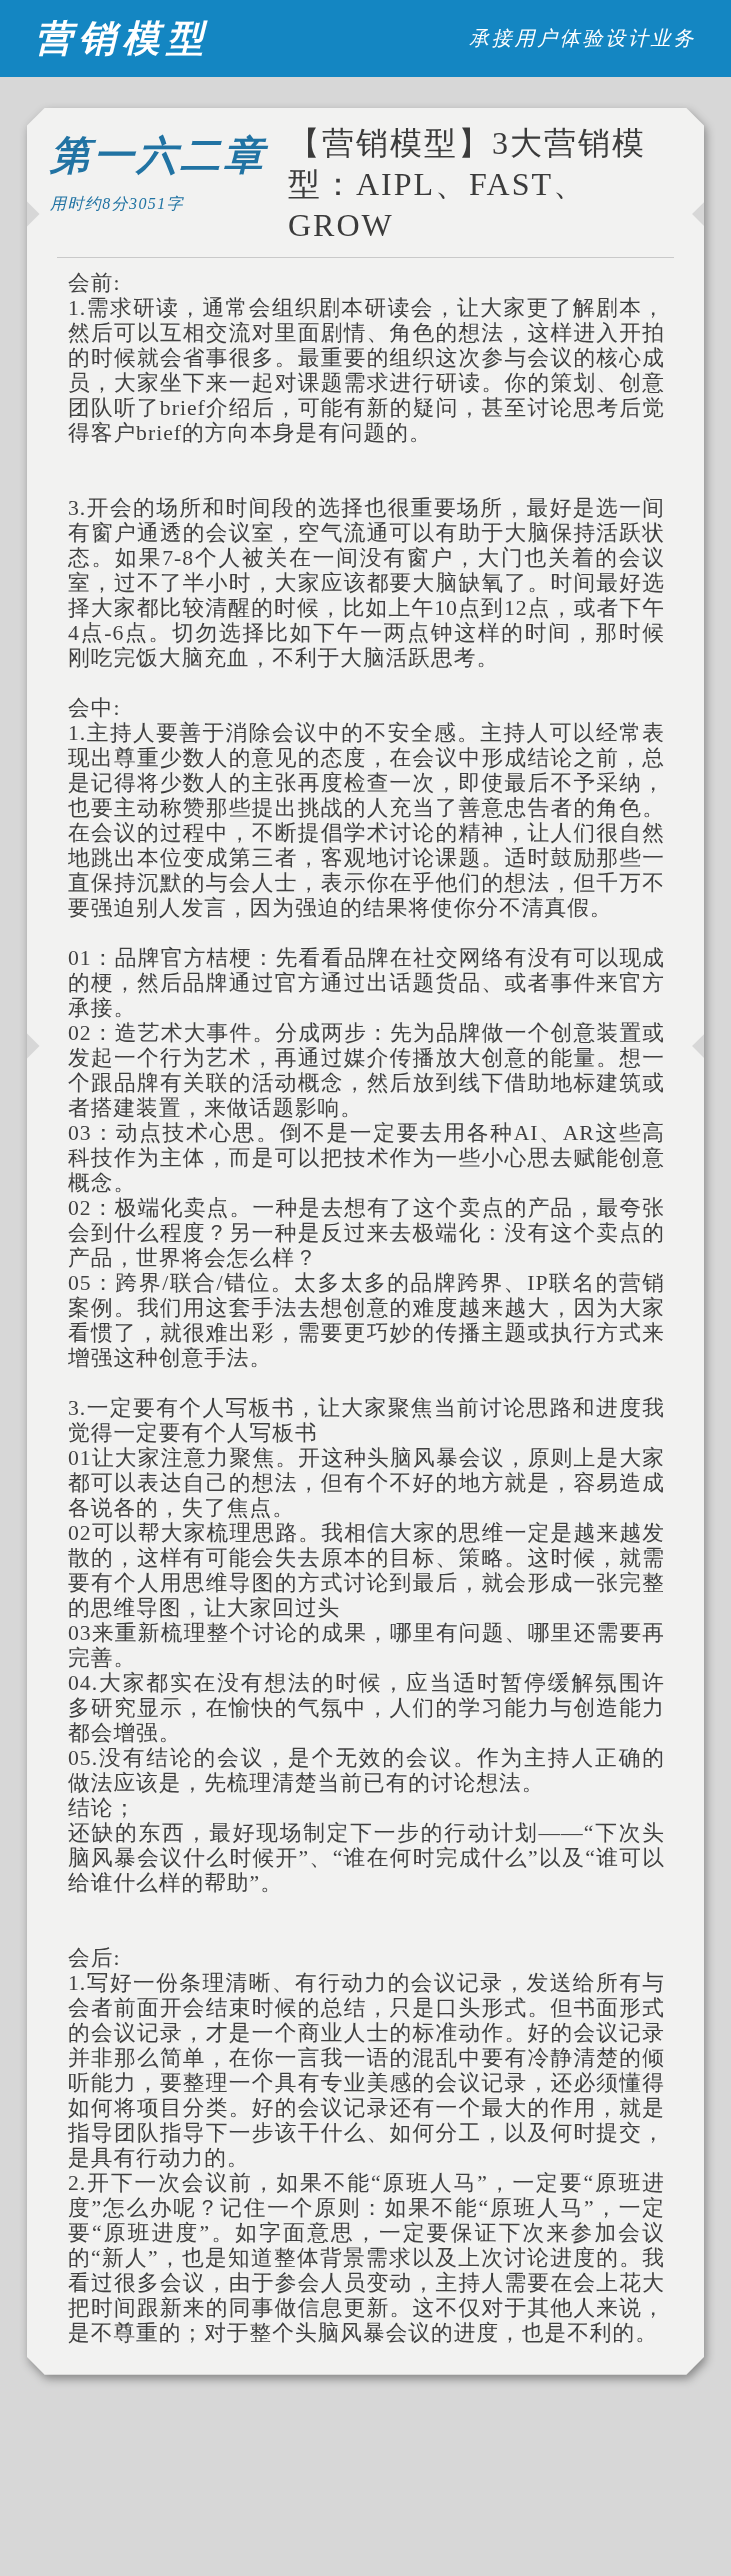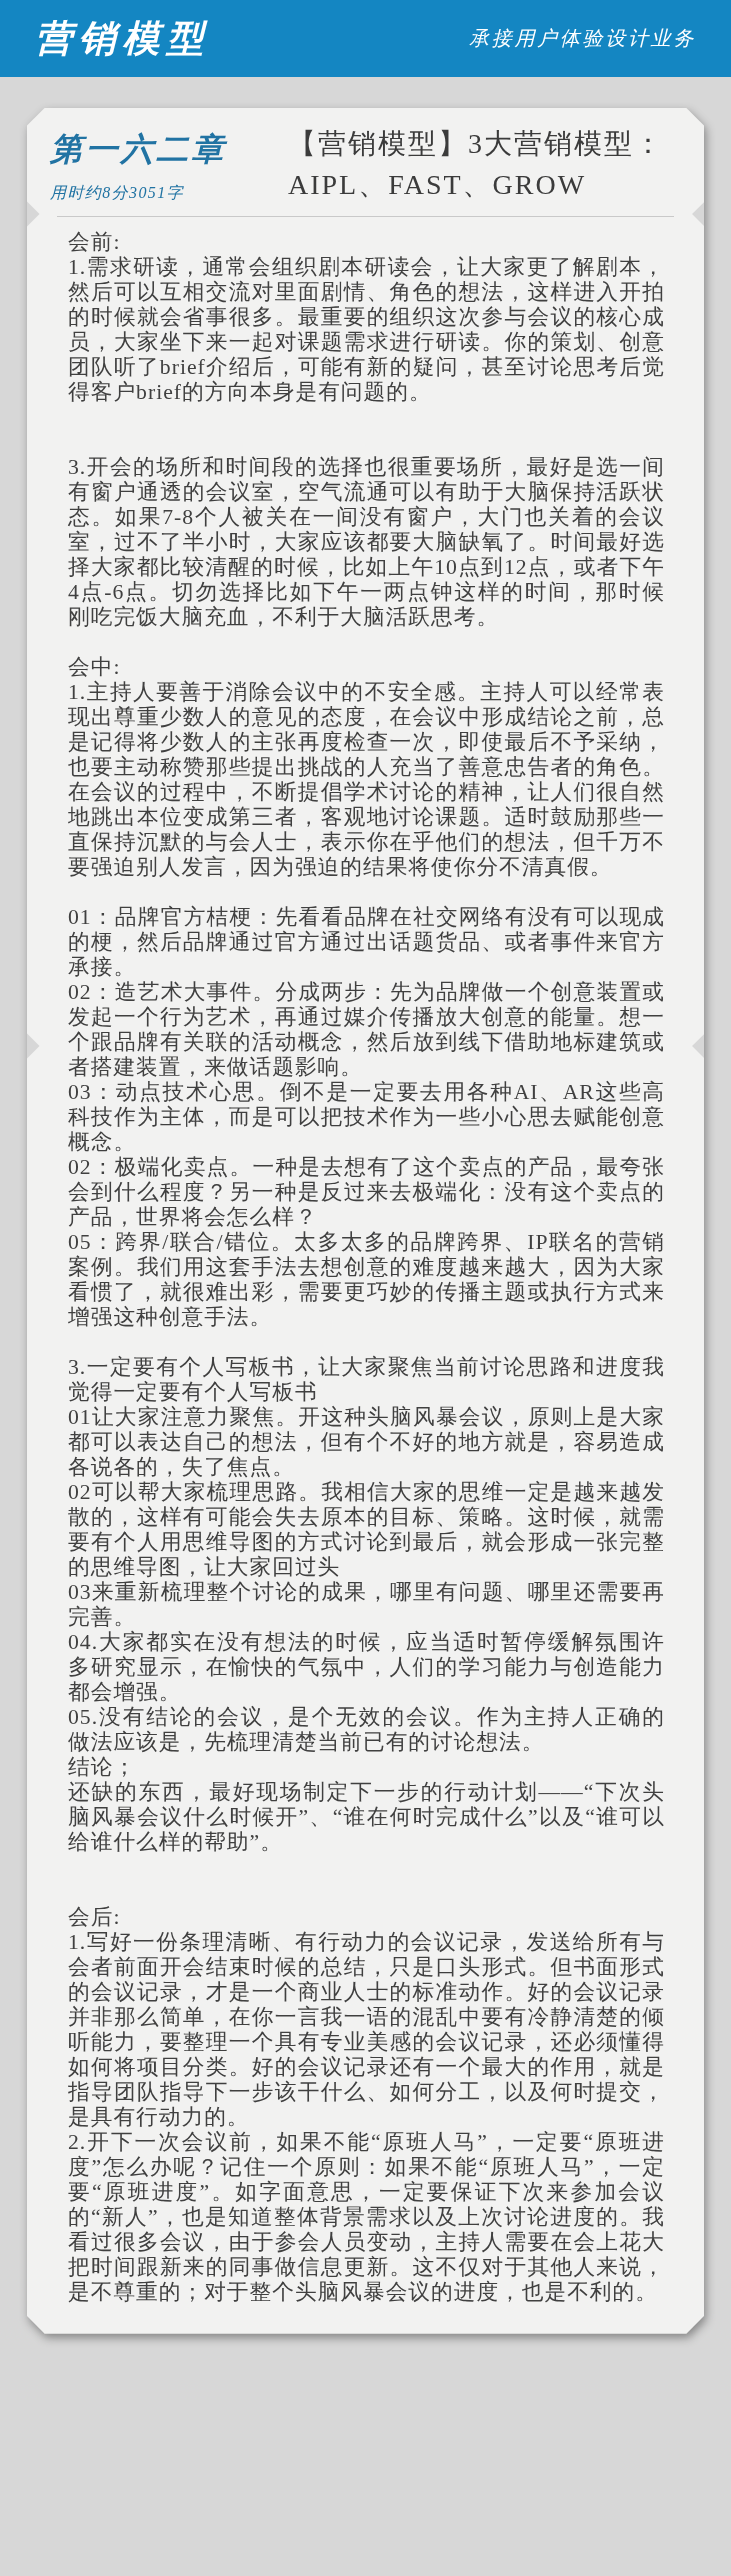--- a/index.html
+++ b/index.html
@@ -67,36 +67,36 @@
     align-items:flex-start;
     padding:0 23px;
   }
   .title-left{
     width:238px;
     flex:none;
     padding-top:5.4px;
   }
   .chapter{
     color:var(--accent);
-    font-size:32px;
+    font-size:40px;
     font-weight:bold;
     letter-spacing:3.4px;
     font-style:italic;
   }
   .meta{
     color:var(--accent);
     font-size:16px;
     margin-top:10.8px;
     letter-spacing:1.4px;
     font-style:italic;
   }
   .article-title{
     flex:1;
     color:#3b3b3b;
-    font-size:28px;
+    font-size:32px;
     line-height:41px;
     letter-spacing:2px;
     font-weight:500;
   }
   .divider{
     border-top:1.4px solid #c9c9c9;
     margin:10.8px 30px 13.5px;
   }
   .article-body{
     padding:0 39px 0 41px;

